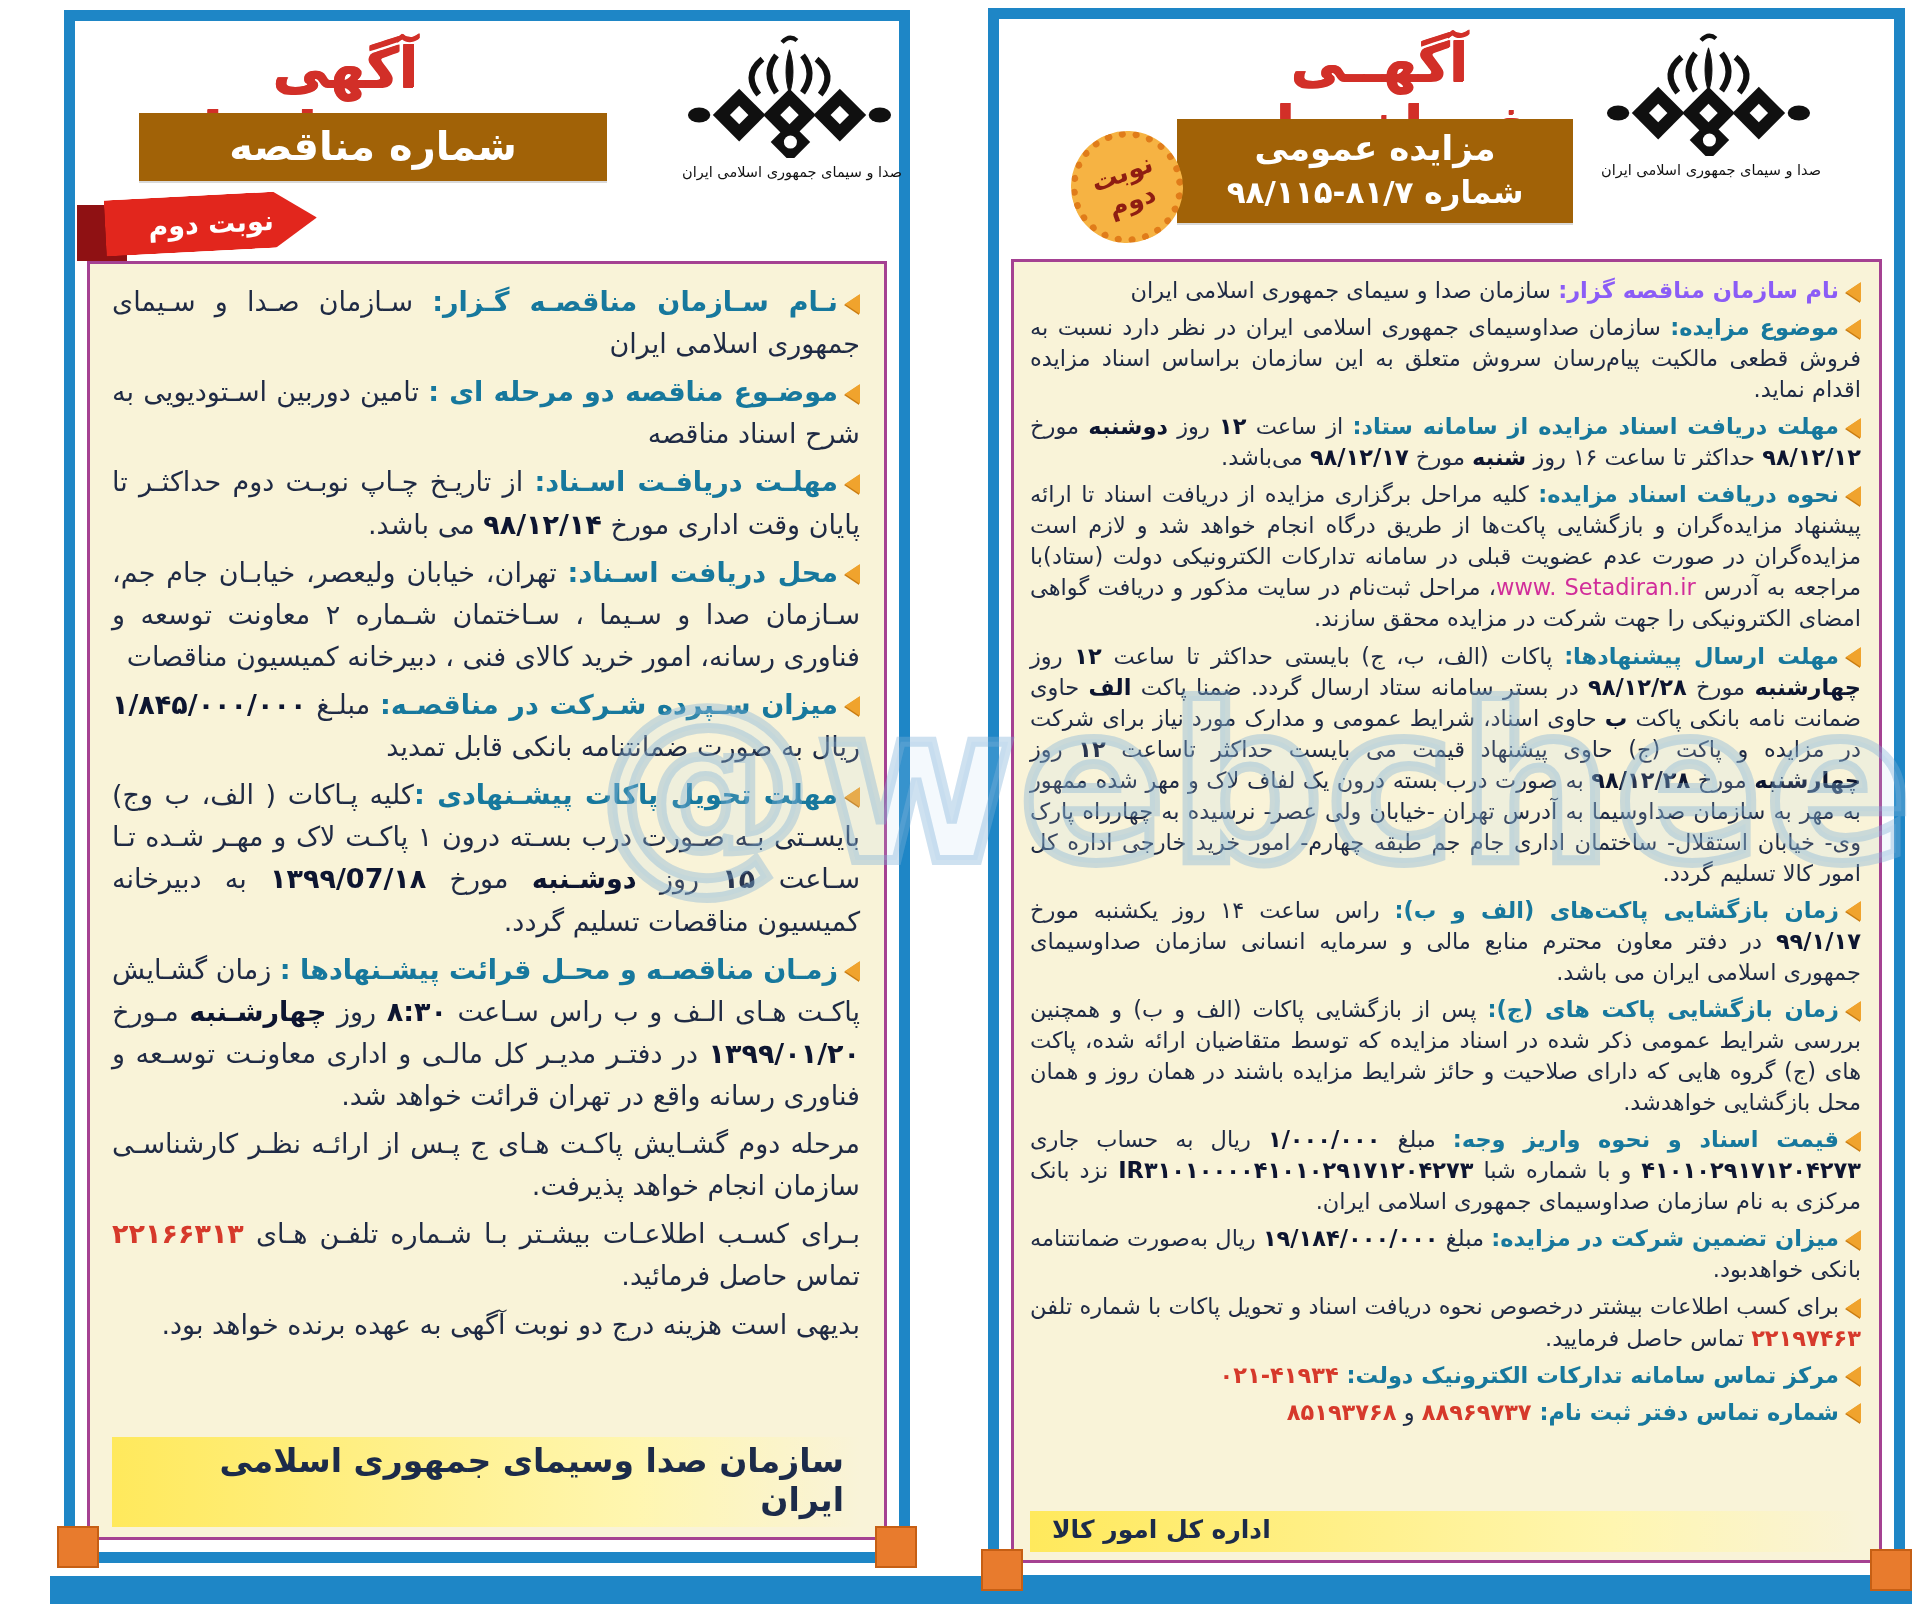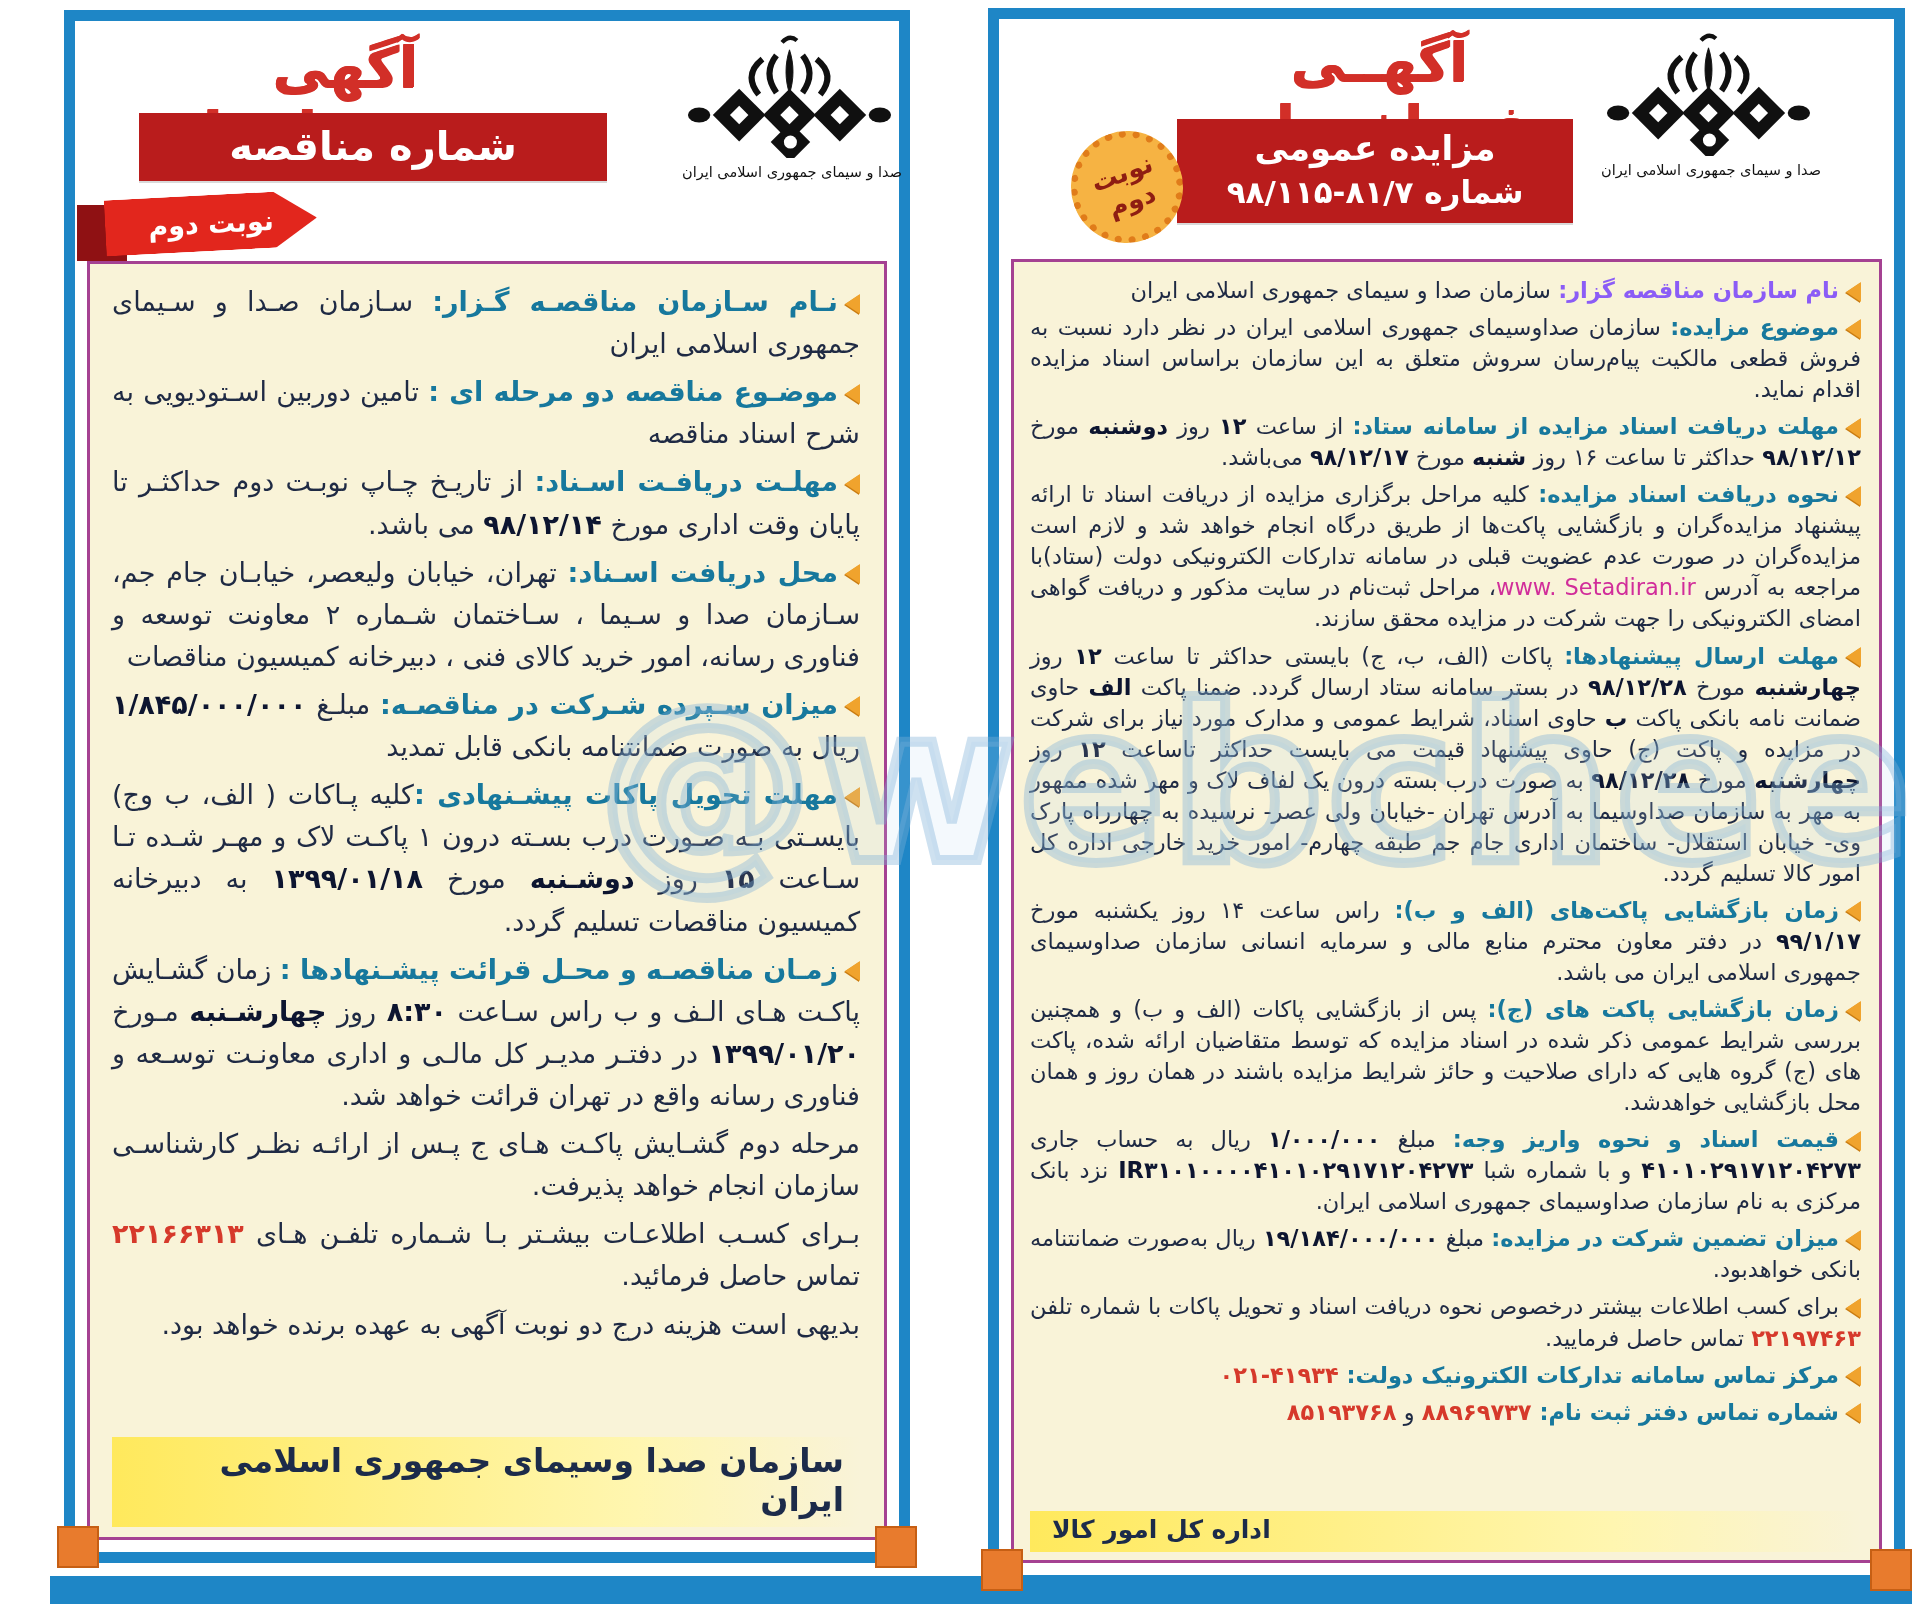--- a/index.html
+++ b/index.html
@@ -25,21 +25,21 @@
   .corner.cr{right:-18px;bottom:-16px;}
   
   .hdr{position:absolute;left:0;right:0;top:0;height:240px;background:#fff;}
   .title{
     position:absolute;color:#d22f28;font-weight:900;text-align:center;
     text-shadow:1px 0 0 currentColor, 0 1px 0 currentColor;letter-spacing:-1px;
   }
   .ad-left .title{left:50px;top:14px;width:440px;font-size:56px;}
   .ad-right .title{left:195px;top:12px;width:370px;font-size:54px;}
   .banner{
-    position:absolute;background:#b91c1c;color:#ffffff;text-align:center;
+    position:absolute;background:#a16207;color:#ffffff;text-align:center;
     padding:10px 8px 12px;box-shadow:0 2px 0 rgba(0,0,0,.15);
   }
   .ad-left .banner{left:64px;top:92px;width:452px;}
   .ad-right .banner{left:178px;top:100px;width:380px;}
   .banner .l1{font-size:40px;font-weight:bold;line-height:1.15;}
   .banner .l2{font-size:35px;font-weight:bold;line-height:1.2;margin-top:6px;}
   .ad-right .banner .l1{font-size:34px;}
   .ad-right .banner .l2{font-size:31px;}
   .logo{position:absolute;top:12px;text-align:center;}
   .ad-left .logo{right:2px;width:215px;}
@@ -151,21 +151,21 @@
       </div>
     </div>
   </div>
 
   <div class="box">
     <p class="para"><span class="bl"></span><span class="hd">نـام سـازمان مناقصـه گـزار:</span><span> سـازمان صـدا و سـیمای جمهوری اسلامی ایران</span></p>
     <p class="para"><span class="bl"></span><span class="hd">موضـوع مناقصه دو مرحله ای :</span><span> تامین دوربین اسـتودیویی به شرح اسناد مناقصه</span></p>
     <p class="para"><span class="bl"></span><span class="hd">مهلـت دریافـت اسـناد:</span><span> از تاریـخ چـاپ نوبـت دوم حداکثـر تا پایان وقت اداری مورخ </span><span class="b">۹۸/۱۲/۱۴</span><span> می باشد.</span></p>
     <p class="para"><span class="bl"></span><span class="hd">محل دریافت اسـناد:</span><span> تهران، خیابان ولیعصر، خیابـان جام جم، سـازمان صدا و سـیما ، سـاختمان شـماره ۲ معاونت توسعه و فناوری رسانه، امور خرید کالای فنی ، دبیرخانه کمیسیون مناقصات</span></p>
     <p class="para"><span class="bl"></span><span class="hd">میزان سـپرده شـرکت در مناقصـه:</span><span> مبلـغ </span><span class="b">۱/۸۴۵/۰۰۰/۰۰۰</span><span> ریال به صورت ضمانتنامه بانکی قابل تمدید</span></p>
-    <p class="para"><span class="bl"></span><span class="hd">مهلت تحویل پاکات پیشـنهادی :</span><span>کلیه پـاکات ( الف، ب وج) بایسـتی بـه صـورت درب بسـته درون ۱ پاکـت لاک و مهـر شـده تـا سـاعت </span><span class="b">۱۵</span><span> روز </span><span class="b">دوشـنبه</span><span> مورخ </span><span class="b">۱۳۹۹/۰۱/۱۸</span><span> به دبیرخانه کمیسیون مناقصات تسلیم گردد.</span></p>
+    <p class="para"><span class="bl"></span><span class="hd">مهلت تحویل پاکات پیشـنهادی :</span><span>کلیه پـاکات ( الف، ب وج) بایسـتی بـه صـورت درب بسـته درون ۱ پاکـت لاک و مهـر شـده تـا سـاعت </span><span class="b">۱۵</span><span> روز </span><span class="b">دوشـنبه</span><span> مورخ </span><span class="b">۱۳۹۹/07/۱۸</span><span> به دبیرخانه کمیسیون مناقصات تسلیم گردد.</span></p>
     <p class="para"><span class="bl"></span><span class="hd">زمـان مناقصـه و محـل قرائت پیشـنهادها :</span><span> زمان گشـایش پاکـت هـای الـف و ب راس سـاعت </span><span class="b">۸:۳۰</span><span> روز </span><span class="b">چهارشـنبه</span><span> مـورخ </span><span class="b">۱۳۹۹/۰۱/۲۰</span><span> در دفتـر مدیـر کل مالـی و اداری معاونـت توسـعه و فناوری رسانه واقع در تهران قرائت خواهد شد.</span></p>
     <p class="para"><span>مرحله دوم گشـایش پاکـت هـای ج پـس از ارائـه نظـر کارشناسـی سازمان انجام خواهد پذیرفت.</span></p>
     <p class="para"><span>بـرای کسـب اطلاعـات بیشـتر بـا شـماره تلفـن هـای </span><span class="r">۲۲۱۶۶۳۱۳</span><span> تماس حاصل فرمائید.</span></p>
     <p class="para"><span>بدیهی است هزینه درج دو نوبت آگهی به عهده برنده خواهد بود.</span></p>
     <div class="strip">سازمان صدا وسیمای جمهوری اسلامی ایران</div>
   </div>
 
   <div class="corner cl"></div>
   <div class="corner cr"></div>
 </div>

